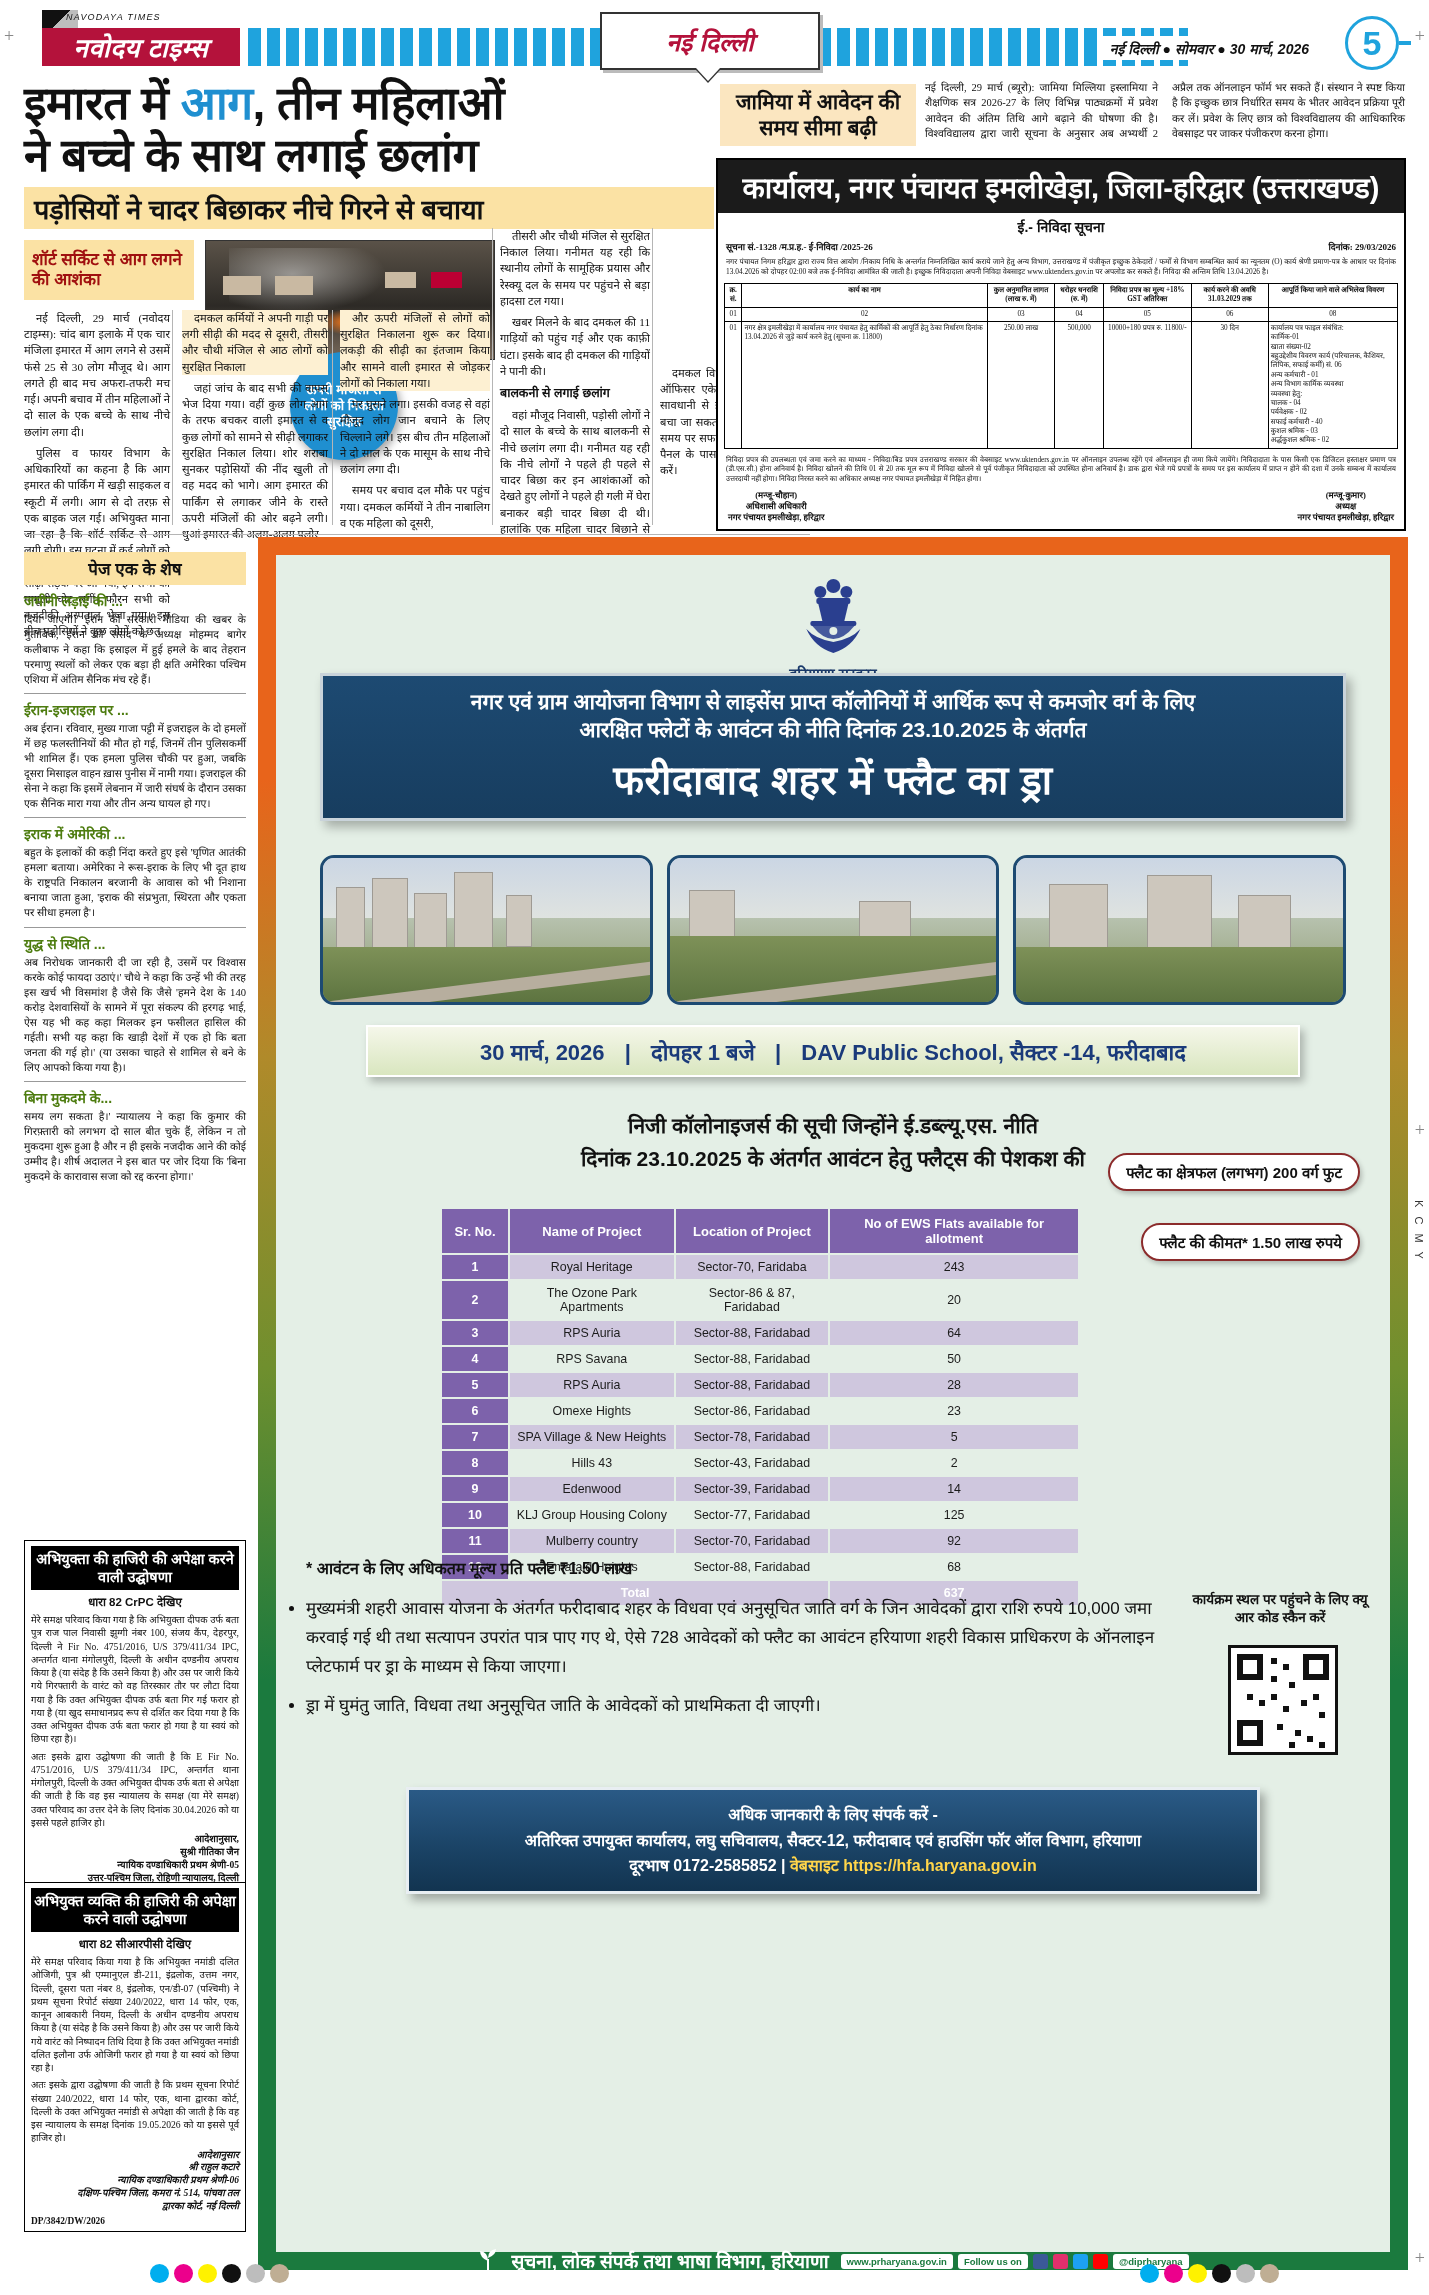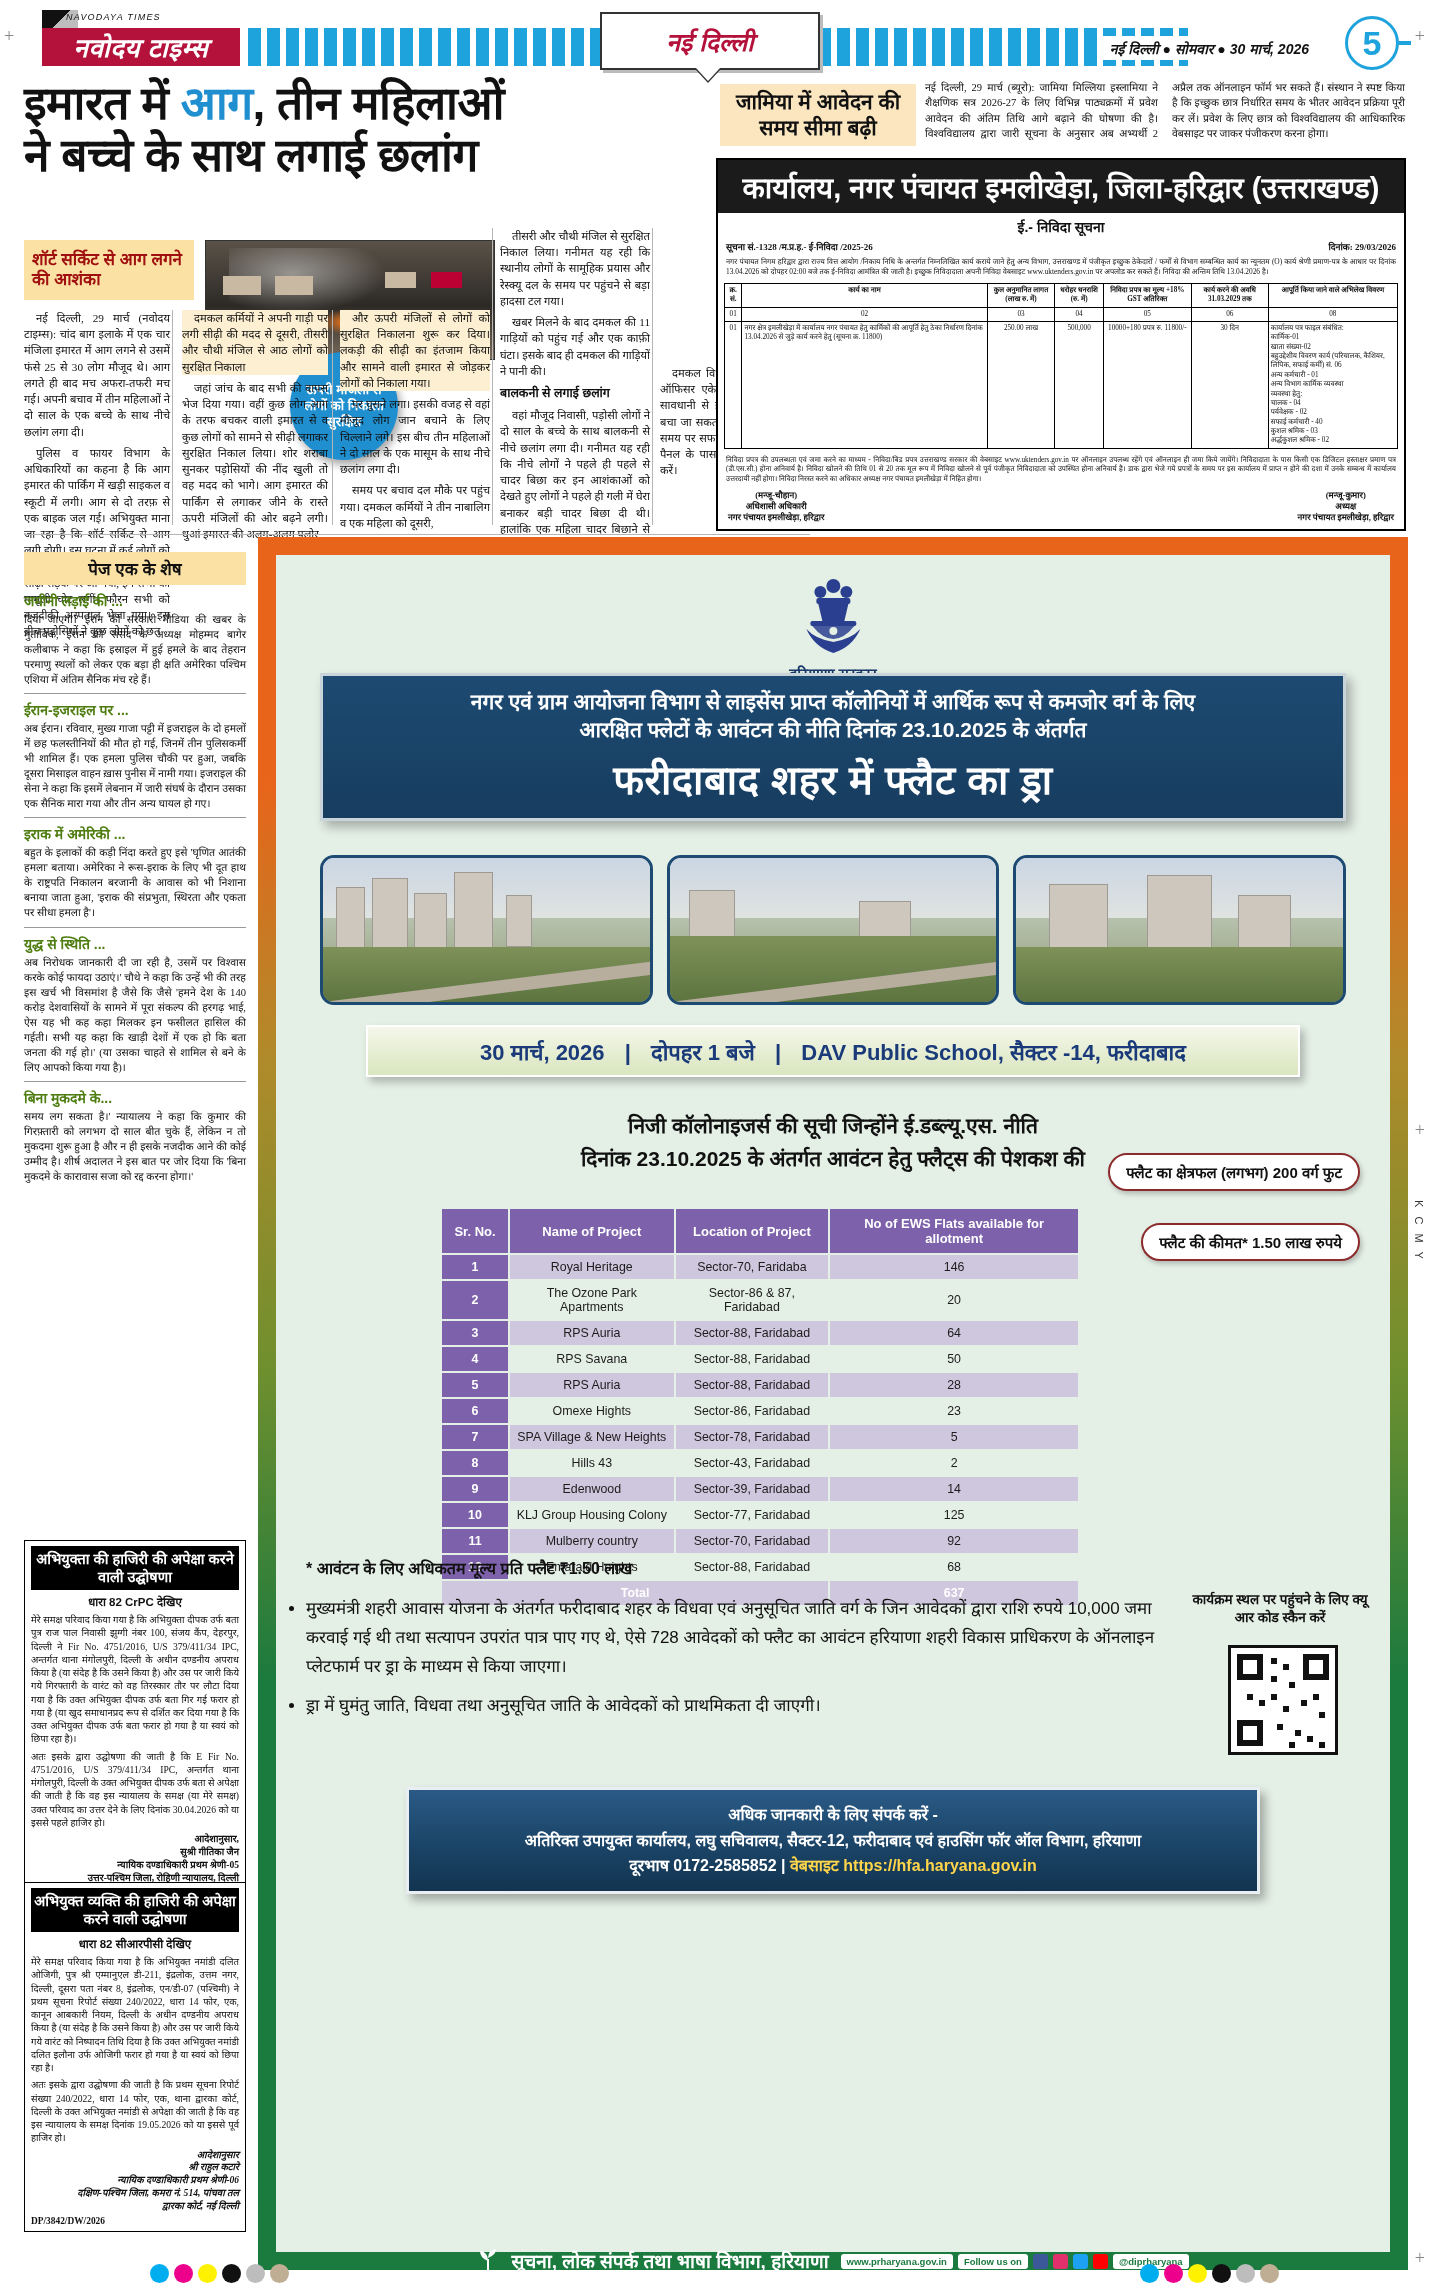--- a/index.html
+++ b/index.html
@@ -274,20 +274,21 @@
     <div class="pageno-tail"></div>
   </div>
 
   <div class="headline">
     <div>
       <span>इमारत में </span><span class="hl-accent">आग</span><span>, तीन महिलाओं</span>
     </div>
     <div>ने बच्चे के साथ लगाई छलांग</div>
   </div>
 
+  <div class="sub-banner">पड़ोसियों ने चादर बिछाकर नीचे गिरने से बचाया</div>
 
   <div class="short-circuit">शॉर्ट सर्किट से आग लगने की आशंका</div>
 
   <div class="photo">
     <div class="smoke"></div>
     <div class="fire"></div>
     <div class="win" style="left:6%;top:30%;width:13%;height:16%;"></div>
     <div class="win" style="left:24%;top:30%;width:13%;height:16%;"></div>
     <div class="win" style="left:62%;top:26%;width:11%;height:14%;"></div>
     <div class="win" style="left:78%;top:26%;width:11%;height:14%;background:#b03; "></div>
@@ -523,21 +524,21 @@
             <th>Name of Project</th>
             <th>Location of Project</th>
             <th>No of EWS Flats available for allotment</th>
           </tr>
         </thead>
         <tbody>
           <tr>
               <td class="sr">1</td>
               <td>Royal Heritage</td>
               <td>Sector-70, Faridaba</td>
-              <td>146</td>
+              <td>243</td>
             </tr>
           <tr>
               <td class="sr">2</td>
               <td>The Ozone Park Apartments</td>
               <td>Sector-86 &amp; 87, Faridabad</td>
               <td>20</td>
             </tr>
           <tr>
               <td class="sr">3</td>
               <td>RPS Auria</td>

